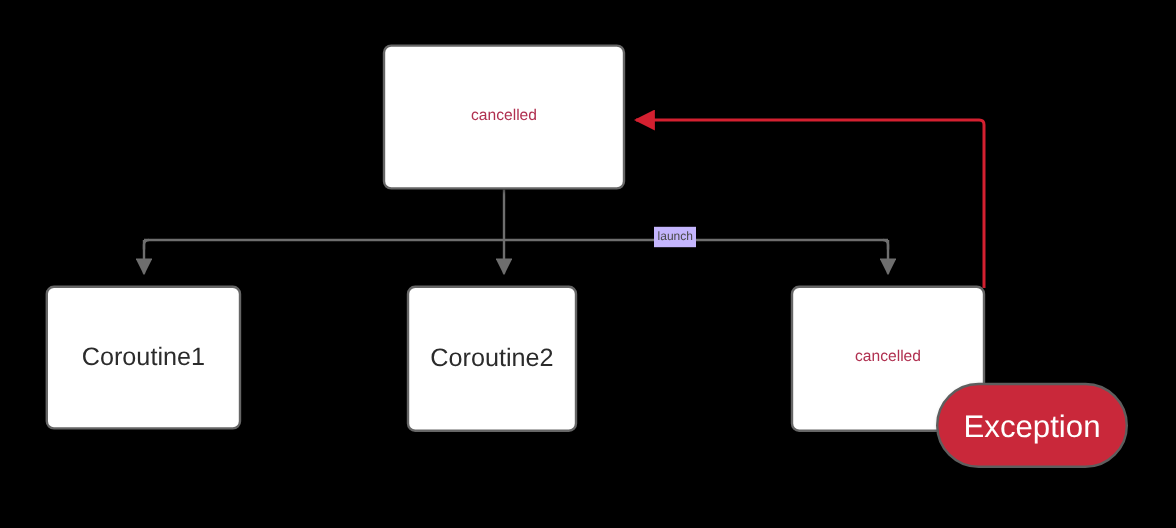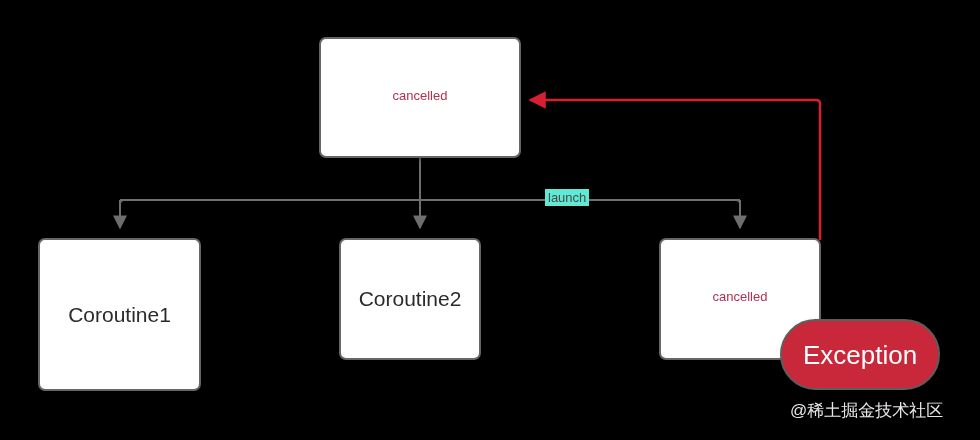--- a/index.html
+++ b/index.html
@@ -51,21 +51,21 @@
   #node-scope {
     left: 319px;
     top: 37px;
     width: 202px;
     height: 121px;
   }
   #node-coroutine1 {
     left: 38px;
     top: 238px;
     width: 163px;
-    height: 153px;
+    height: 120px;
   }
   #node-coroutine2 {
     left: 339px;
     top: 238px;
     width: 142px;
     height: 122px;
   }
   #node-coroutine3 {
     left: 659px;
     top: 238px;
@@ -91,22 +91,22 @@
   .pill-label {
     color: #ffffff;
     font-size: 26px;
     line-height: 26px;
     white-space: nowrap;
   }
 
   .edge-label {
     position: absolute;
     color: #4a4a4a;
-    background: #5eead4;
-    font-size: 13px;
+    background: #c4b5fd;
+    font-size: 10px;
     line-height: 17px;
     padding: 0 3px;
     white-space: nowrap;
   }
   #label-launch {
     left: 545px;
     top: 189px;
   }
 
   .watermark {
@@ -168,15 +168,14 @@
   <div class="node" id="node-coroutine3">
     <div class="node-status">cancelled</div>
   </div>
 
   <div class="pill">
     <div class="pill-label">Exception</div>
   </div>
 
   <div class="edge-label" id="label-launch">launch</div>
 
-  <div class="watermark">@稀土掘金技术社区</div>
 
 </div>
 
 </body></html>

